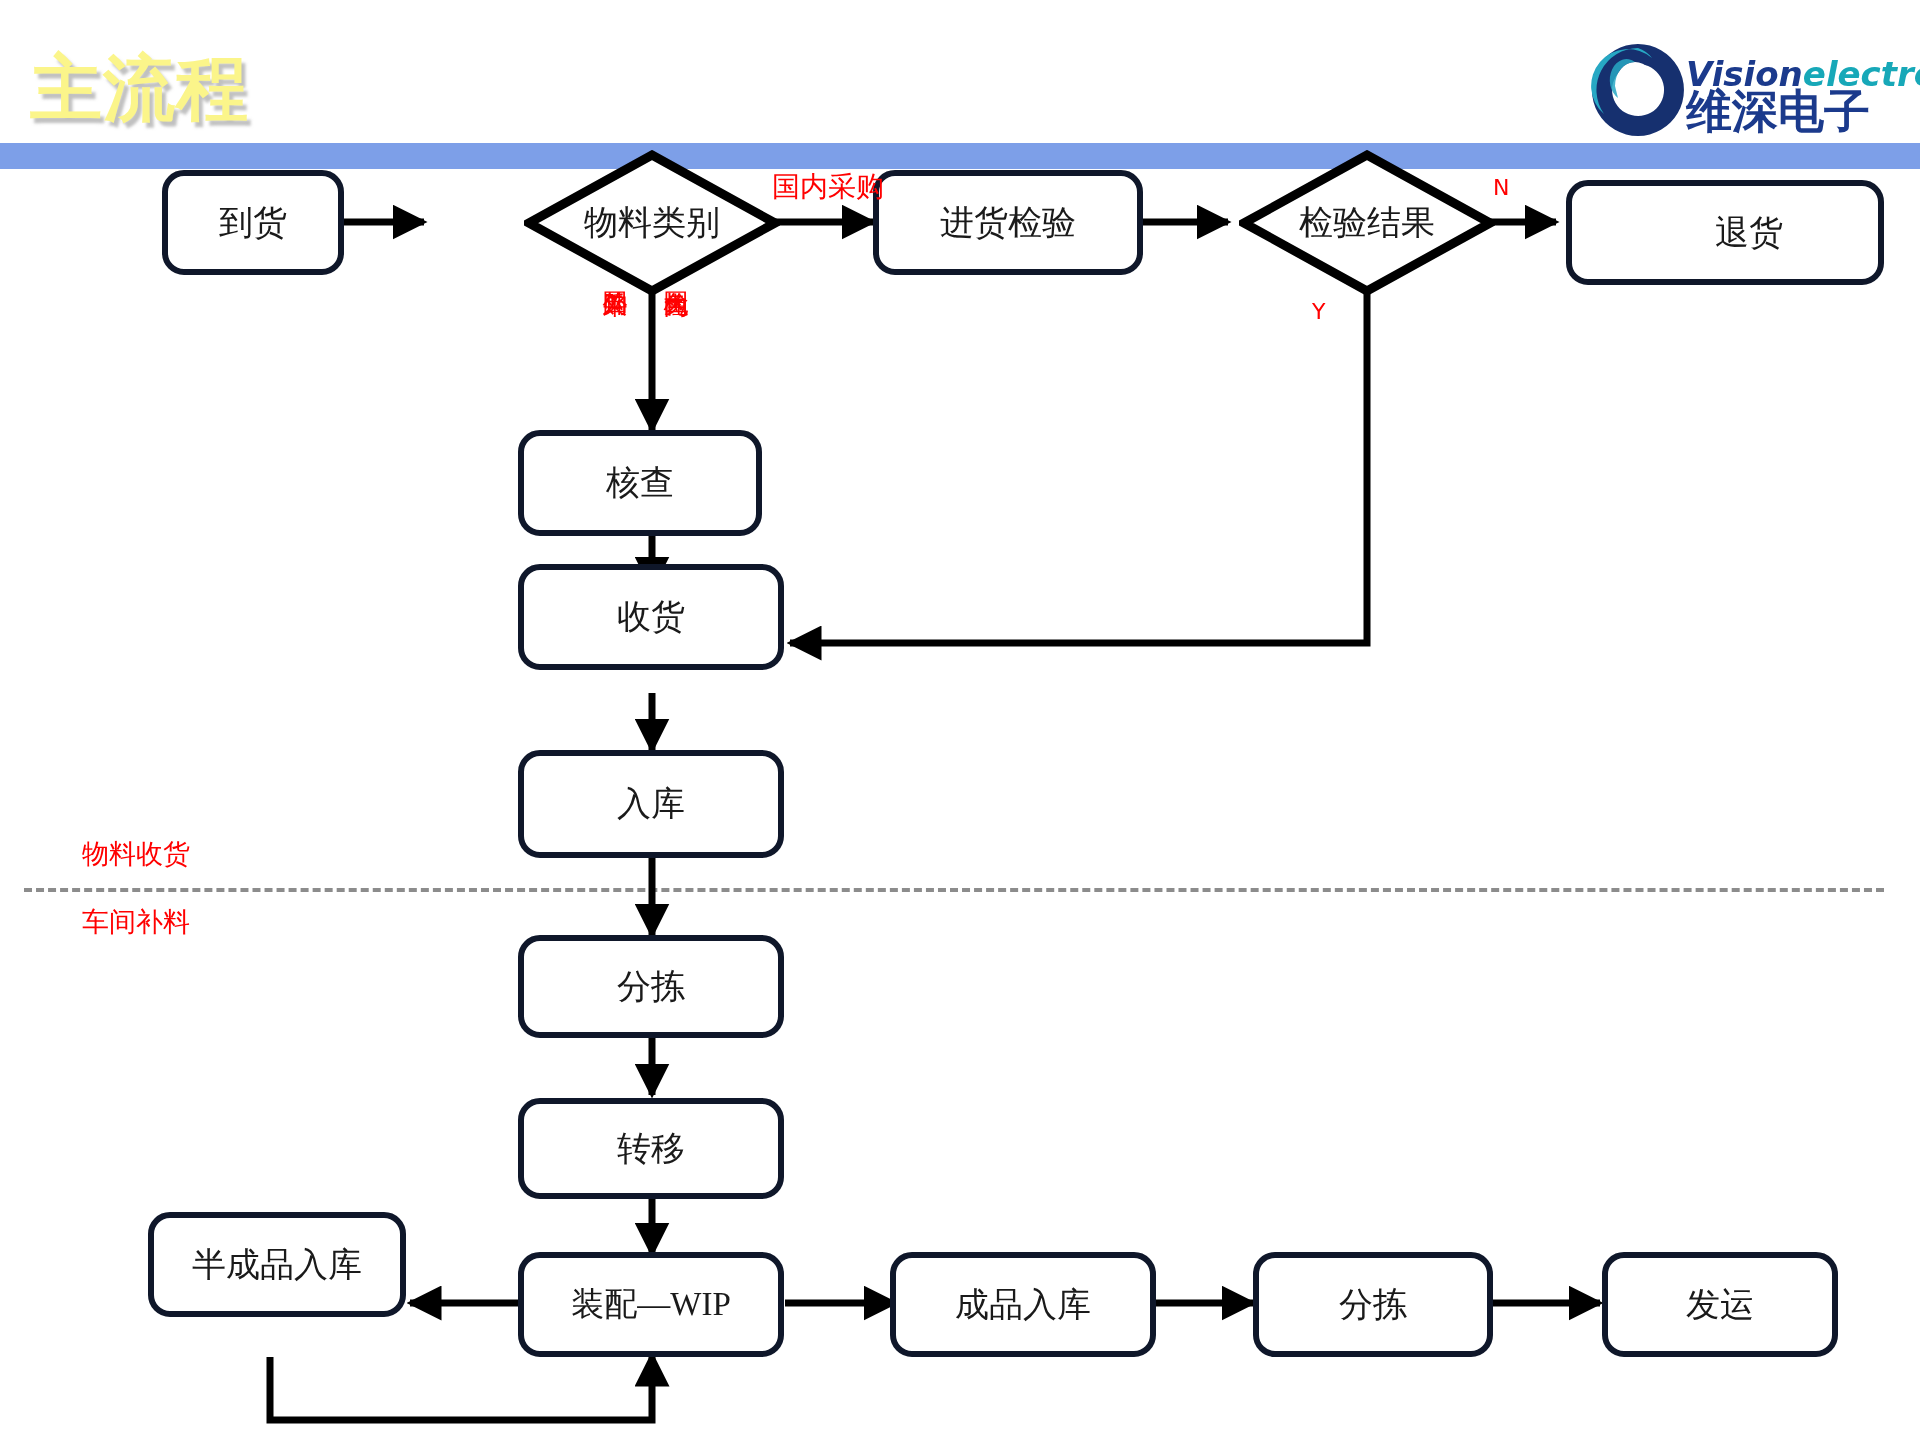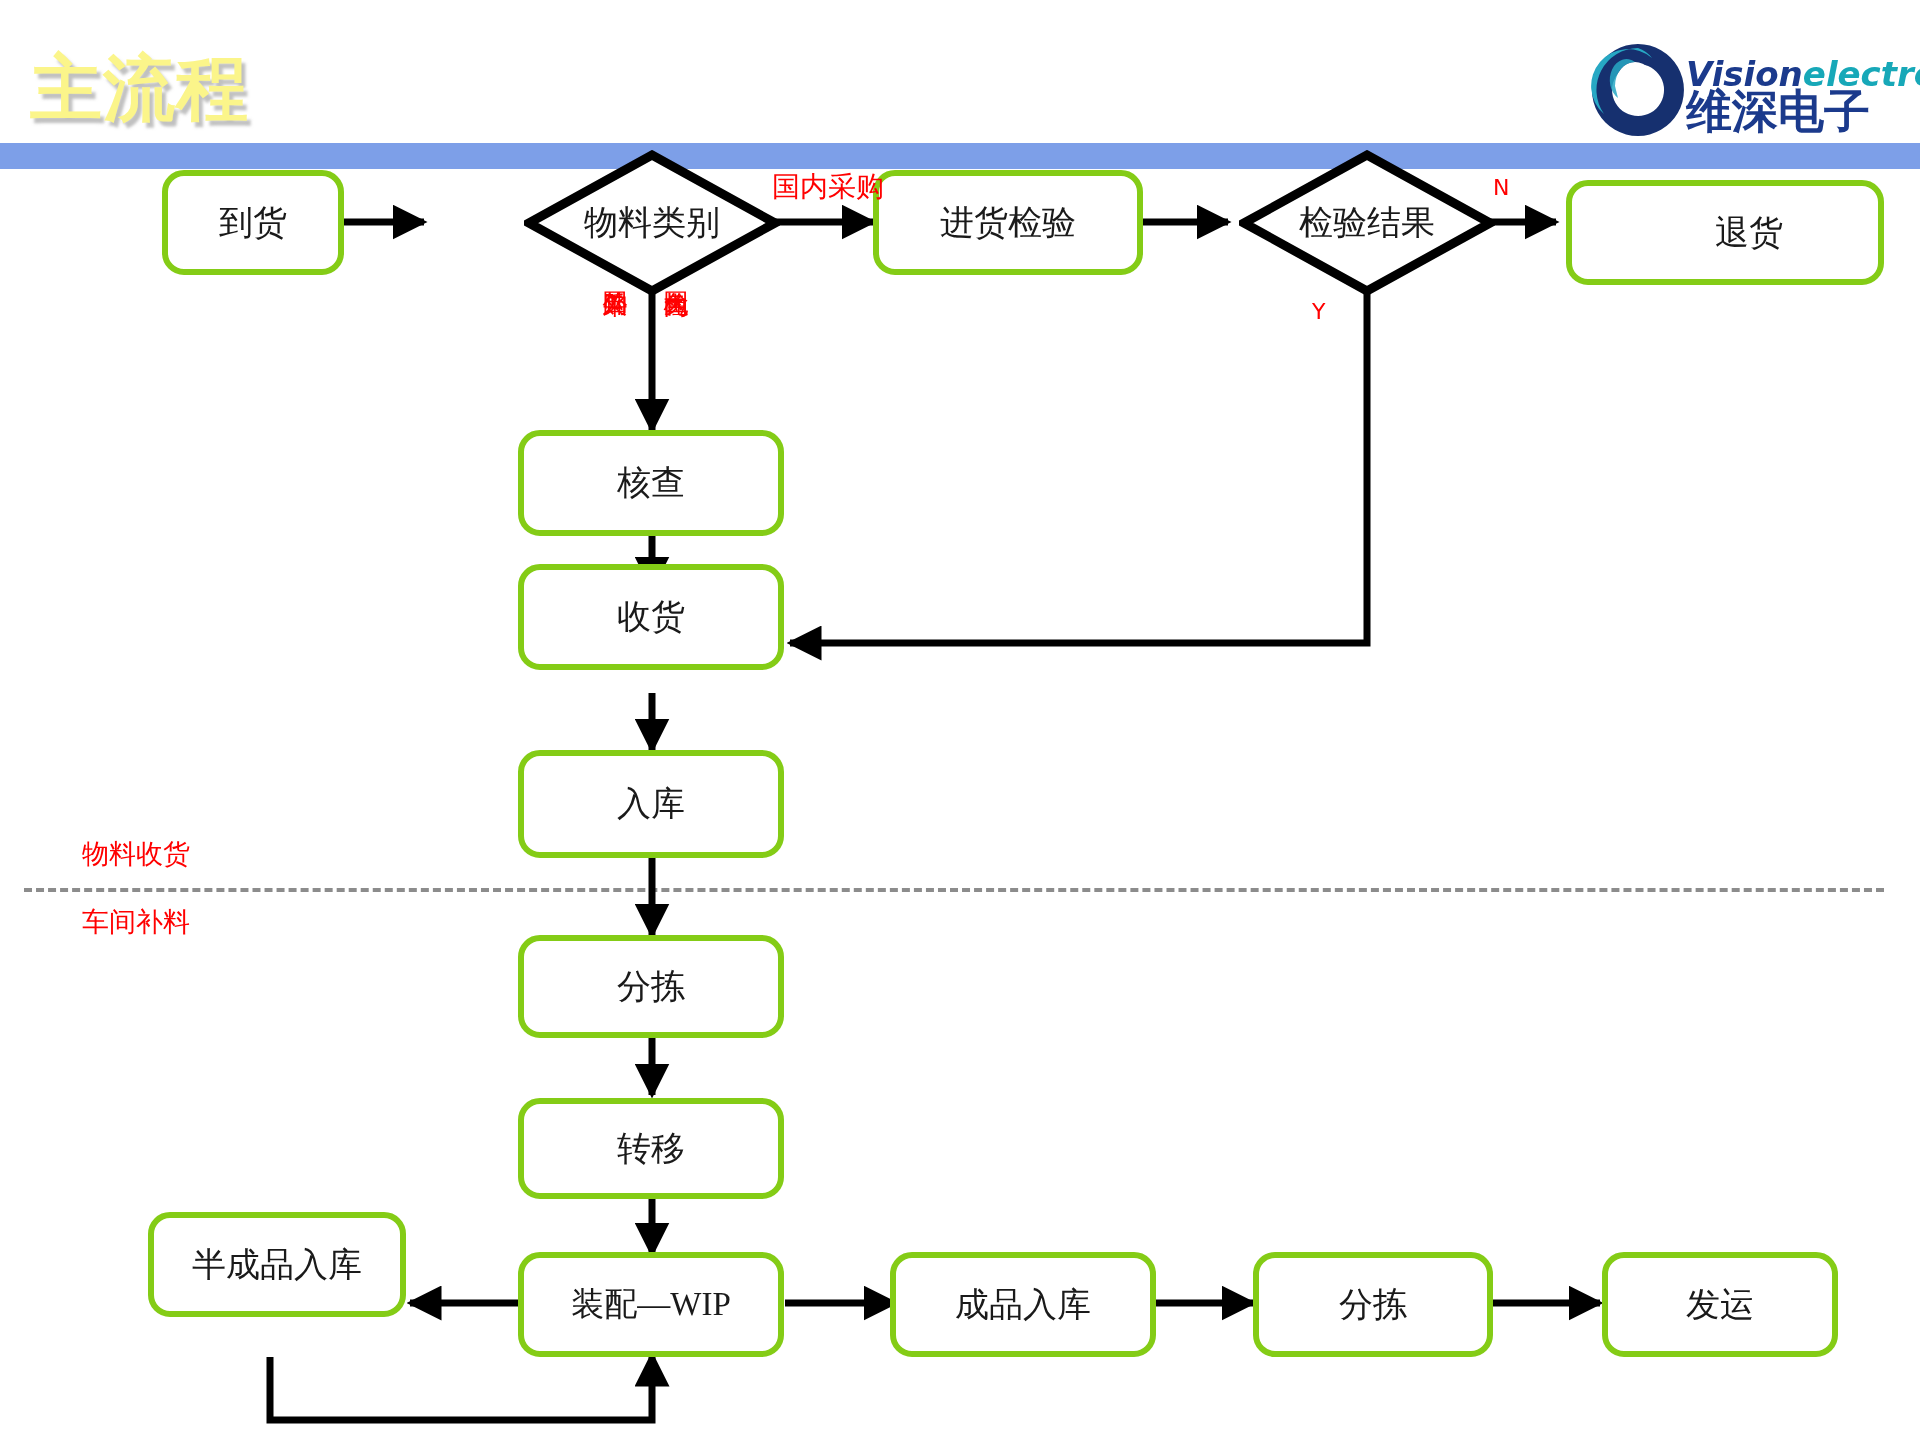--- a/index.html
+++ b/index.html
@@ -77,21 +77,21 @@
     font-size: 46px;
     line-height: 38px;
     color: #1b3a8c;
     white-space: nowrap;
   }
 
   
   .node {
     position: absolute;
     box-sizing: border-box;
-    border: 6px solid #84cc16;
+    border: 6px solid #0f172a;
     border-radius: 22px;
     background: #ffffff;
     display: flex;
     align-items: center;
     justify-content: center;
     font-size: 34px;
     color: #1a1a1a;
     text-align: center;
     z-index: 3;
   }
@@ -250,21 +250,21 @@
     <svg width="256" height="146" viewBox="0 0 256 146">
       <polygon points="128,5 251,73 128,141 5,73" fill="#ffffff" stroke="#000000" stroke-width="9"></polygon>
     </svg>
     <div class="diamond-label">检验结果</div>
   </div>
 
   <div class="node" style="left:1566px; top:180px; width:318px; height:105px;padding-left:48px;">
     <span>退货</span>
   </div>
 
-  <div class="node" style="left:518px; top:430px; width:266px; height:106px;">
+  <div class="node" style="left:518px; top:430px; width:244px; height:106px;">
     <span>核查</span>
   </div>
 
   <div class="node" style="left:518px; top:564px; width:266px; height:106px;">
     <span>收货</span>
   </div>
 
   <div class="node" style="left:518px; top:750px; width:266px; height:108px;">
     <span>入库</span>
   </div>

